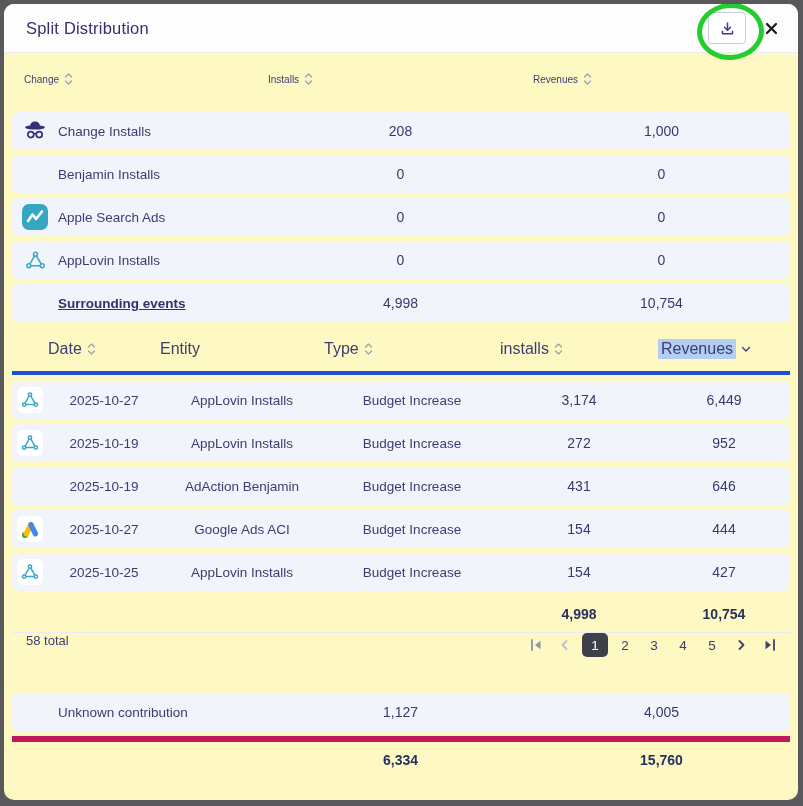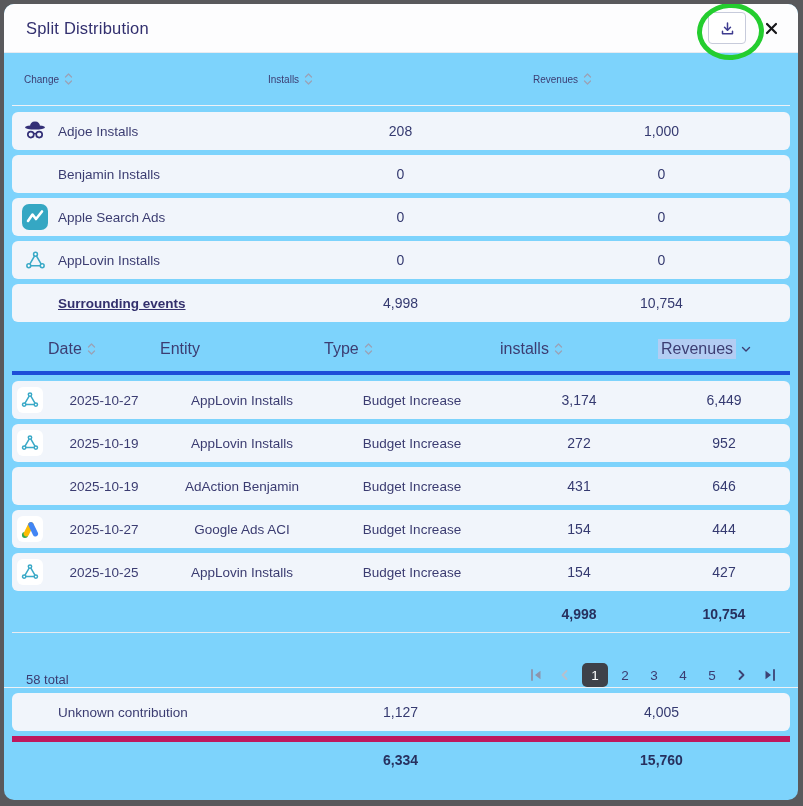--- a/index.html
+++ b/index.html
@@ -2,21 +2,21 @@
 <html><head>
 <meta charset="utf-8">
 <style>
   html,body{margin:0;padding:0;}
   body{
     width:803px;height:806px;background:#59595c;position:relative;
     font-family:"Liberation Sans",sans-serif;overflow:hidden;
   }
   .modal{
     position:absolute;left:4px;top:4px;width:794px;height:796px;
-    background:#7dd3fc;border-radius:10px;overflow:hidden;
+    background:#fef9c3;border-radius:10px;overflow:hidden;
   }
   
   .modal-header{display:flex;align-items:center;height:48px;padding:0 16px 0 22px;border-bottom:1px solid #e8ebf1;background:#fdfdfe;}
   .title{font-size:16.5px;color:#33306f;letter-spacing:.2px;}
   .header-actions{margin-left:auto;display:flex;align-items:center;gap:14px;position:relative;}
   .dl-btn{width:36px;height:30px;border:1px solid #c7cbdb;border-radius:4px;background:#fff;display:flex;align-items:center;justify-content:center;position:relative;cursor:pointer;}
   .green-ring{position:absolute;left:-12px;top:-10px;width:57px;height:47px;border:5px solid #24cd2f;border-radius:50%;pointer-events:none;transform:rotate(-4deg);}
   .close-btn{display:flex;align-items:center;justify-content:center;width:22px;height:22px;cursor:pointer;}
 
   
@@ -34,21 +34,21 @@
   .icon-cell{display:flex;justify-content:center;align-items:center;}
   .icon-box{width:26px;height:26px;background:#fff;border-radius:6px;display:flex;align-items:center;justify-content:center;}
   .link-label{font-weight:bold;text-decoration:underline;color:#33306d;cursor:pointer;text-align:right;}
 
   .thead-sub{height:44px;margin:0 8px;border-bottom:4px solid #1d4ed8;color:#3c3d72;font-size:16px;margin-bottom:6px;}
   .hl{background:#b3cdf3;padding:1px 3px;}
 
   .totals-sub{height:36px;margin:0 8px;border-bottom:1px solid #e8ebf1;}
   .bold-num{text-align:center;font-weight:bold;font-size:14px;color:#27305e;}
 
-  .pagination{display:flex;align-items:flex-end;height:54px;padding:0 16px 0 22px;}
+  .pagination{display:flex;align-items:flex-start;height:54px;padding:0 16px 0 22px;}
   .pg-total{font-size:13px;color:#3b3c71;}
   .pg-controls{margin-left:auto;display:flex;align-items:center;gap:5px;}
   .pg-item{min-width:24px;height:24px;display:flex;align-items:center;justify-content:center;font-size:13.5px;color:#3b3c71;border-radius:5px;cursor:pointer;}
   .pg-item.active{background:#3e4149;color:#ffffff;width:26px;}
 
   .bottom{border-top:1px solid #eef1f5;padding-top:5px;}
   .totals-main{height:36px;margin:0 8px;border-top:6px solid #be185d;}
   .grand-total{font-size:13px;color:#3b3c71;margin:26px 0 0 22px;}
 
   svg{display:block;}
@@ -109,21 +109,21 @@
   <div class="row-card g-main">
     <div class="icon-cell">
       <svg width="26" height="26" viewBox="0 0 26 26">
         <path d="M8 9 q0-5.5 5-5.5 q5 0 5 5.5" fill="#343077"></path>
         <ellipse cx="13" cy="9.4" rx="10" ry="2.2" fill="#343077"></ellipse>
         <circle cx="8.8" cy="16.6" r="3" fill="none" stroke="#343077" stroke-width="1.7"></circle>
         <circle cx="17.2" cy="16.6" r="3" fill="none" stroke="#343077" stroke-width="1.7"></circle>
         <path d="M11.7 16 q1.3-1.1 2.6 0" stroke="#343077" stroke-width="1.5" fill="none"></path>
       </svg>
     </div>
-    <div>Adjoe Installs</div>
+    <div>Change Installs</div>
     <div class="num">208</div>
     <div class="num">1,000</div>
   </div>
 
   <div class="row-card g-main">
     <div class="icon-cell"></div>
     <div>Benjamin Installs</div>
     <div class="num">0</div>
     <div class="num">0</div>
   </div>

